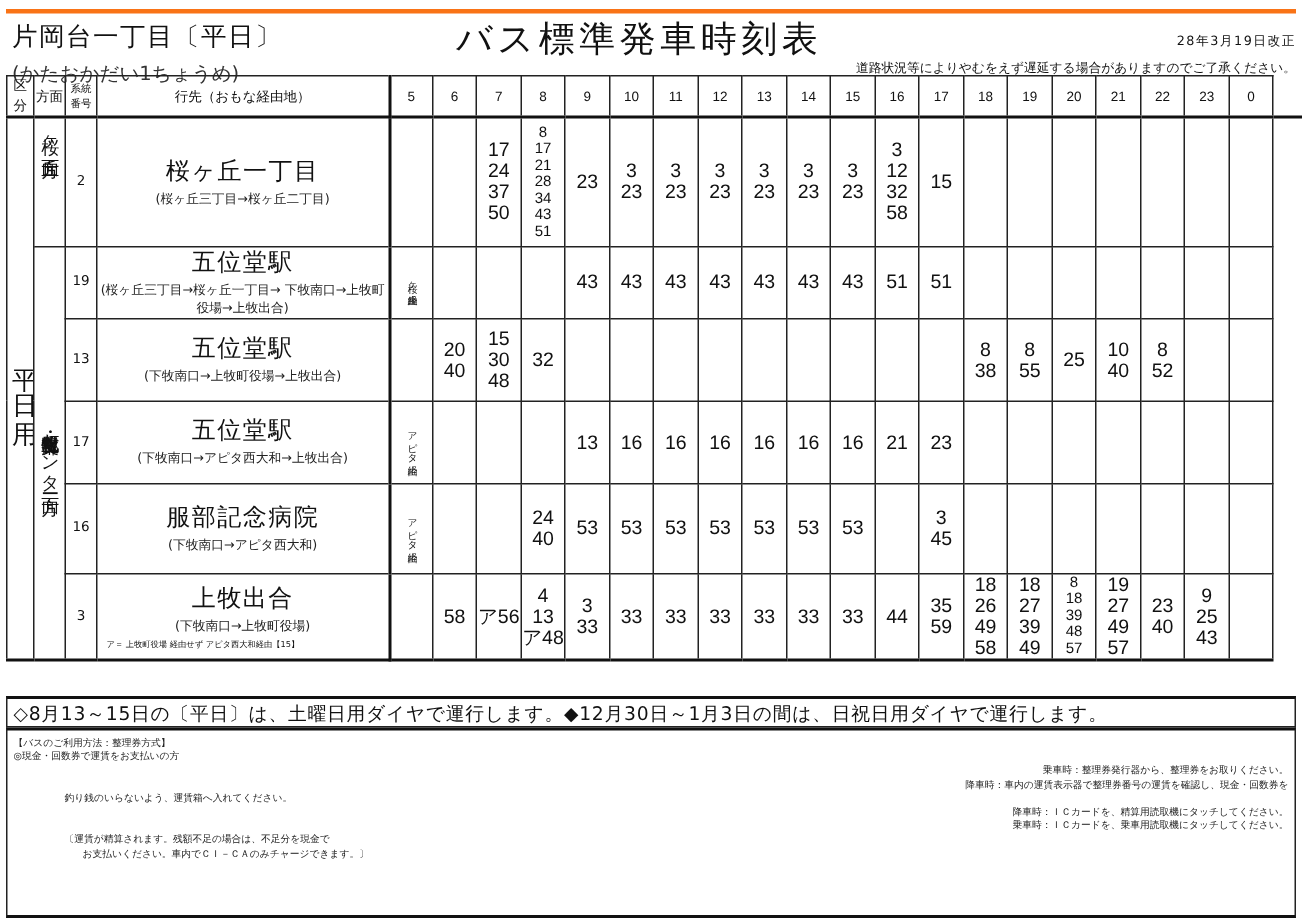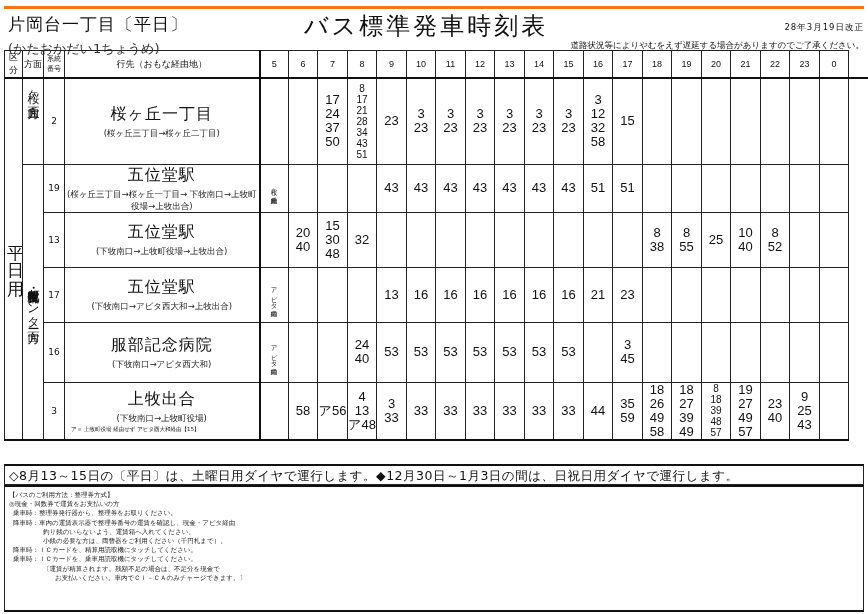--- a/index.html
+++ b/index.html
@@ -34,21 +34,21 @@
   .via { font-size: 6.5px; line-height: 7.5px; }
 
   td.t { font-family: "Liberation Sans", sans-serif; font-size: 13px; padding: 0; position: relative; }
   .mins { display: flex; flex-direction: column; height: 100%; width: 100%; }
   .m { line-height: 14px; }
   .sm .m { font-size: 10px; line-height: 11px; }
 
   
   .notice { position: absolute; left: 4px; top: 464px; width: 860px; height: 21px; border: 1px solid #222; border-top: 2px solid #111; font-size: 12.5px; padding: 2px 4px; letter-spacing: 0.5px; white-space: nowrap; }
   .howto { position: absolute; left: 4px; top: 485px; width: 860px; height: 127px; border: 1px solid #222; border-top: 2px solid #111; border-bottom: 2px solid #111; font-size: 6.5px; line-height: 9.2px; padding: 4px 4px; color: #222; }
-  .howto .ind1 { padding-left: 4px; }
+  .howto .ind1 { padding-left: 4px; text-align: right; }
   .howto .ind2 { padding-left: 34px; }
   .howto .ind3 { padding-left: 46px; }
 </style>
 </head>
 <body>
 
 <div class="sheet">
 
   <div class="hdr">
     <div class="stop-name">片岡台一丁目〔平日〕</div>
@@ -705,22 +705,21 @@
       </tbody>
   </table>
 
   <div class="notice">◇8月13～15日の〔平日〕は、土曜日用ダイヤで運行します。◆12月30日～1月3日の間は、日祝日用ダイヤで運行します。</div>
 
   <div class="howto">
     <div>【バスのご利用方法：整理券方式】</div>
     <div id="howto-lines">
         <div class="">◎現金・回数券で運賃をお支払いの方</div>
         <div class="ind1">乗車時：整理券発行器から、整理券をお取りください。</div>
-        <div class="ind1">降車時：車内の運賃表示器で整理券番号の運賃を確認し、現金・アピタ経由</div>
+        <div class="ind1">降車時：車内の運賃表示器で整理券番号の運賃を確認し、現金・回数券を</div>
         <div class="ind2">釣り銭のいらないよう、運賃箱へ入れてください。</div>
-        <div class="ind2">小銭の必要な方は、両替器をご利用ください（千円札まで）。</div>
         <div class="ind1">降車時：ＩＣカードを、精算用読取機にタッチしてください。</div>
         <div class="ind1">乗車時：ＩＣカードを、乗車用読取機にタッチしてください。</div>
         <div class="ind2">〔運賃が精算されます。残額不足の場合は、不足分を現金で</div>
         <div class="ind3">お支払いください。車内でＣＩ－ＣＡのみチャージできます。〕</div>
       </div>
   </div>
 </div>
 
 </body></html>

